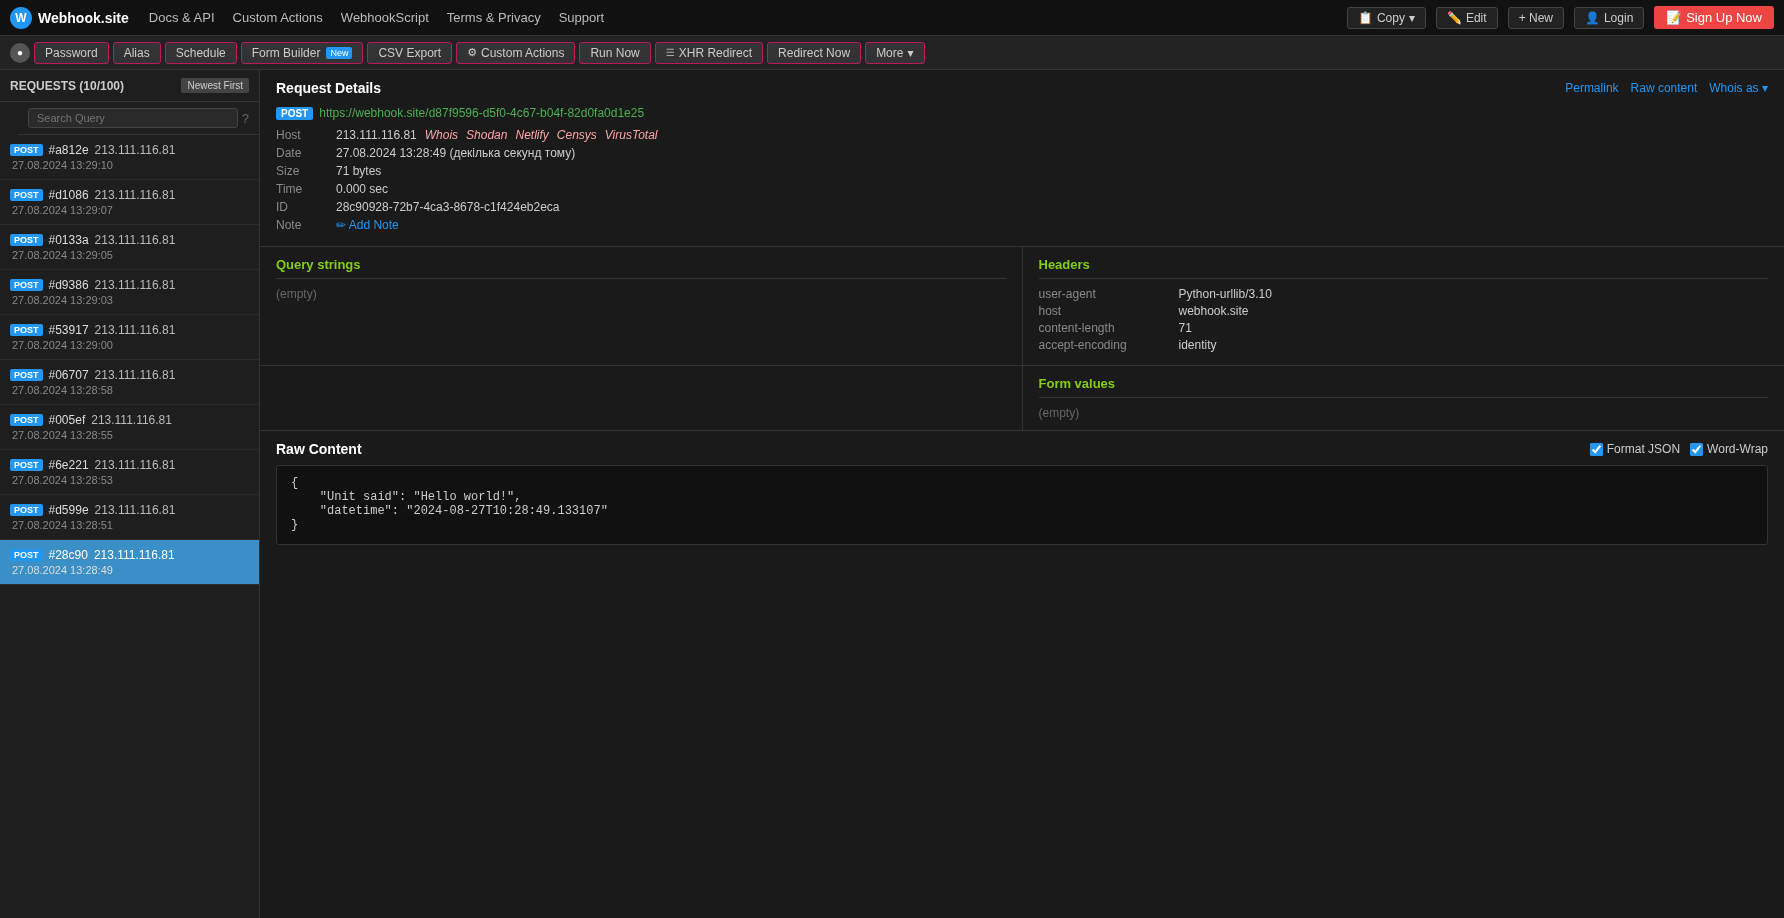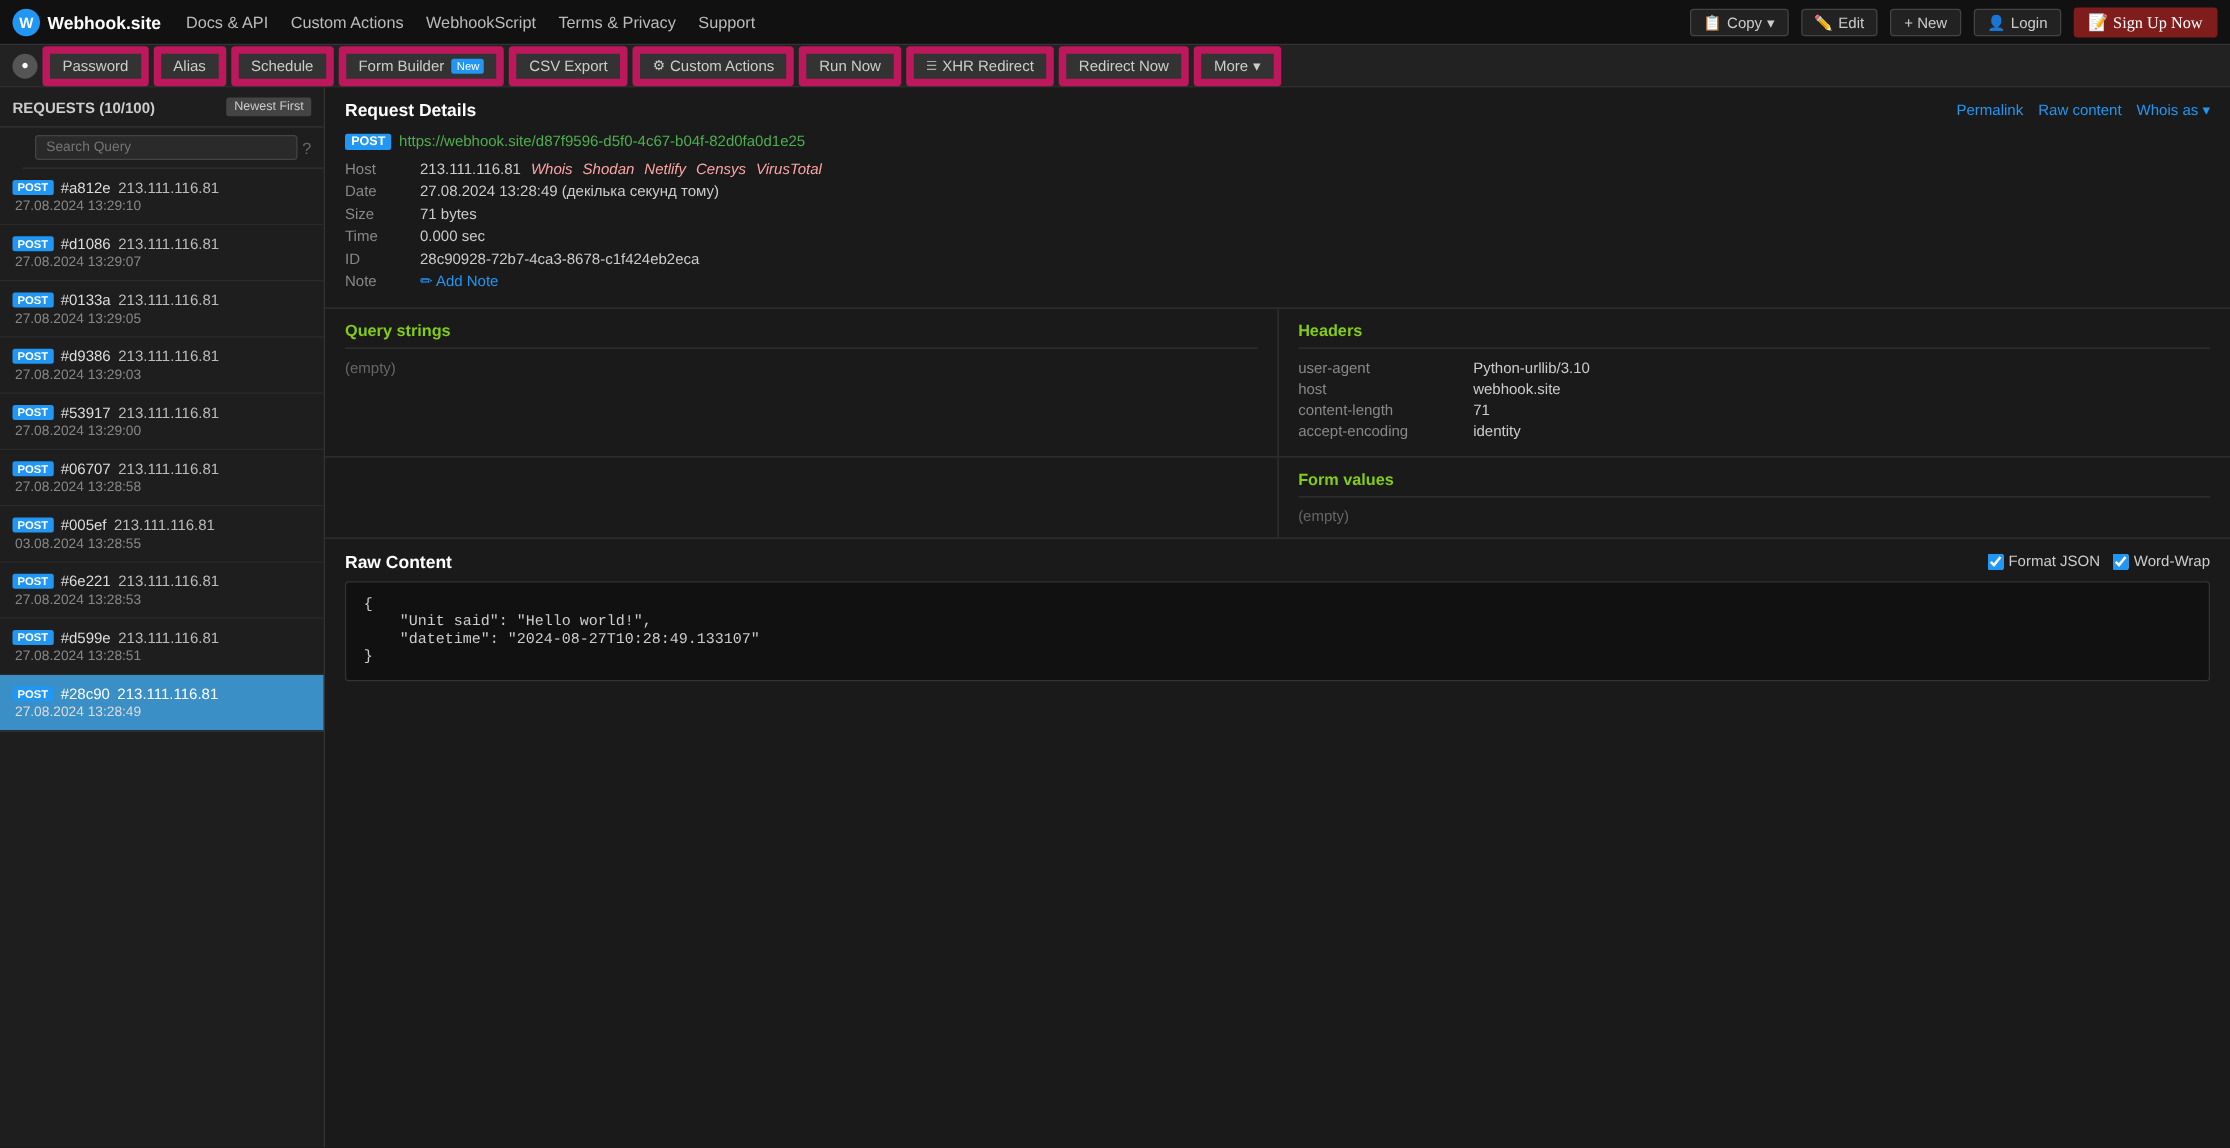--- a/index.html
+++ b/index.html
@@ -50,28 +50,27 @@
       background: #222;
       border: 1px solid #444;
       color: #ccc;
       padding: 3px 10px;
       border-radius: 3px;
       font-size: 12px;
       cursor: pointer;
       display: flex; align-items: center; gap: 4px;
     }
     .btn-signup {
-      background: #7f1d1d;
+      background: #ef4444;
       color: #fff !important;
       border: none;
       padding: 4px 12px;
       border-radius: 3px;
       font-size: 13px;
       cursor: pointer;
-      font-family: Liberation Serif, serif;
     }
 
     
     .second-nav {
       background: #222;
       height: 34px;
       display: flex;
       align-items: center;
       padding: 0 10px;
       gap: 4px;
@@ -80,21 +79,21 @@
     .circle-btn {
       width: 20px; height: 20px;
       border-radius: 50%;
       background: #555;
       border: none;
       cursor: pointer;
       display: flex; align-items: center; justify-content: center;
     }
     .nav-pill {
       background: #333;
-      border: 6px solid #be185d;
+      border: 1px solid #be185d;
       color: #ccc;
       padding: 3px 10px;
       border-radius: 3px;
       font-size: 12px;
       cursor: pointer;
       display: flex; align-items: center; gap: 4px;
       text-decoration: none;
     }
     .nav-pill .badge-new {
       background: #2196F3;
@@ -504,21 +503,21 @@
         </div>
         <div class="request-time">27.08.2024 13:28:58</div>
       </div>
 
       <div class="request-item">
         <div class="request-item-top">
           <span class="post-badge">POST</span>
           <span class="request-id">#005ef</span>
           <span class="request-ip">213.111.116.81</span>
         </div>
-        <div class="request-time">03.08.2024 13:28:55</div>
+        <div class="request-time">27.08.2024 13:28:55</div>
       </div>
 
       <div class="request-item">
         <div class="request-item-top">
           <span class="post-badge">POST</span>
           <span class="request-id">#6e221</span>
           <span class="request-ip">213.111.116.81</span>
         </div>
         <div class="request-time">27.08.2024 13:28:53</div>
       </div>

